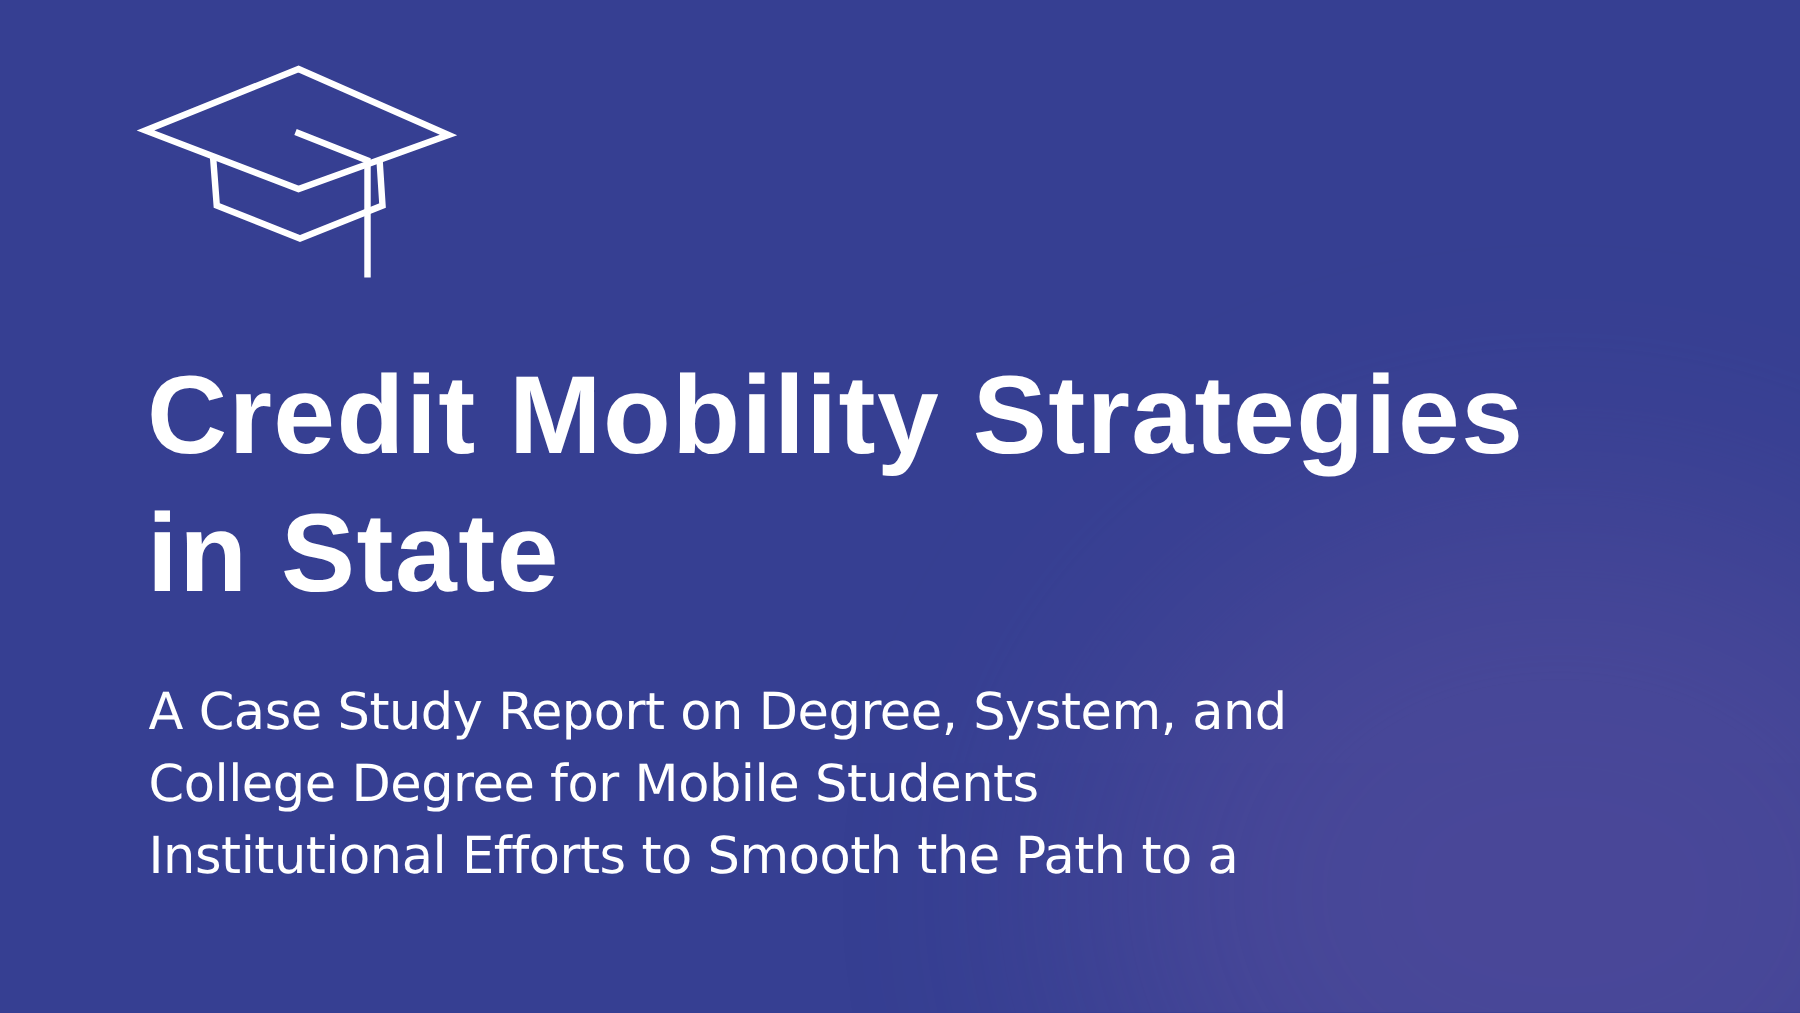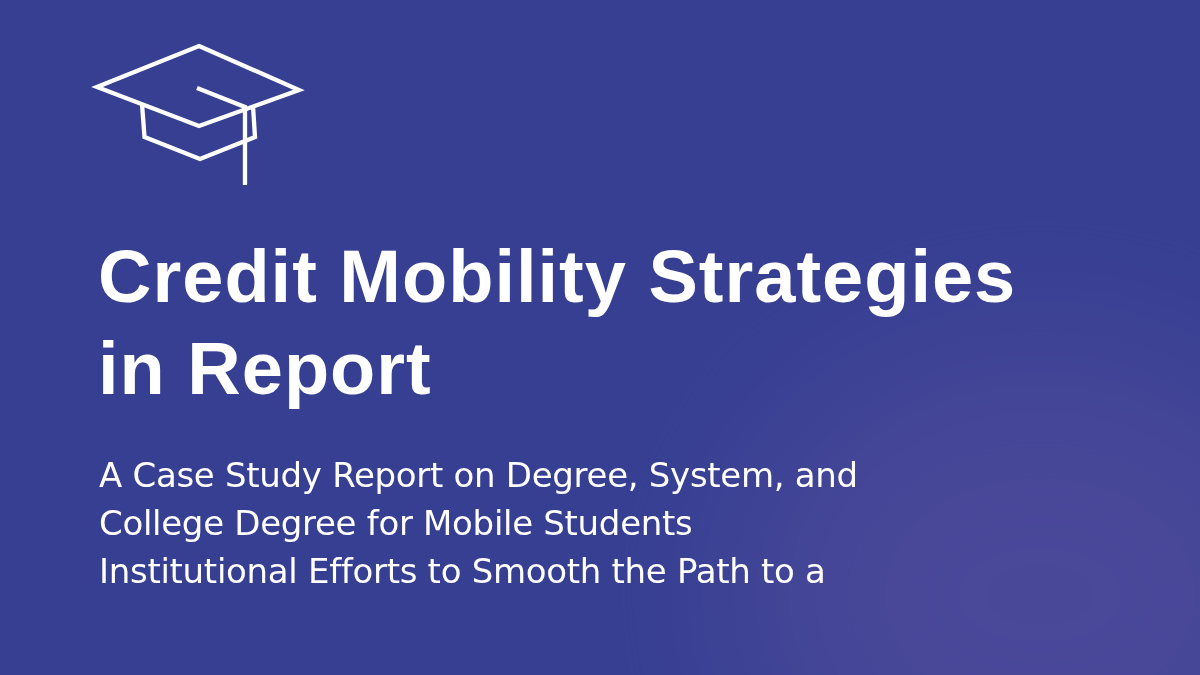--- a/index.html
+++ b/index.html
@@ -90,21 +90,21 @@
 
     <path d="M199,46 L299,90 L199,126 L97,87 Z"></path>
 
     <path d="M142,104 L144.5,137 L200,159 L255,137 L253,106"></path>
 
     <path d="M197,88 L245,107 L245,185"></path>
   </svg>
 
   <h1 class="title">
     <span>Credit Mobility Strategies</span>
-    <span>in Report</span>
+    <span>in State</span>
   </h1>
 
   <p class="subtitle">
     <span>A Case Study Report on Degree, System, and</span>
     <span>College Degree for Mobile Students</span>
     <span>Institutional Efforts to Smooth the Path to a</span>
   </p>
 
 </main>
 

